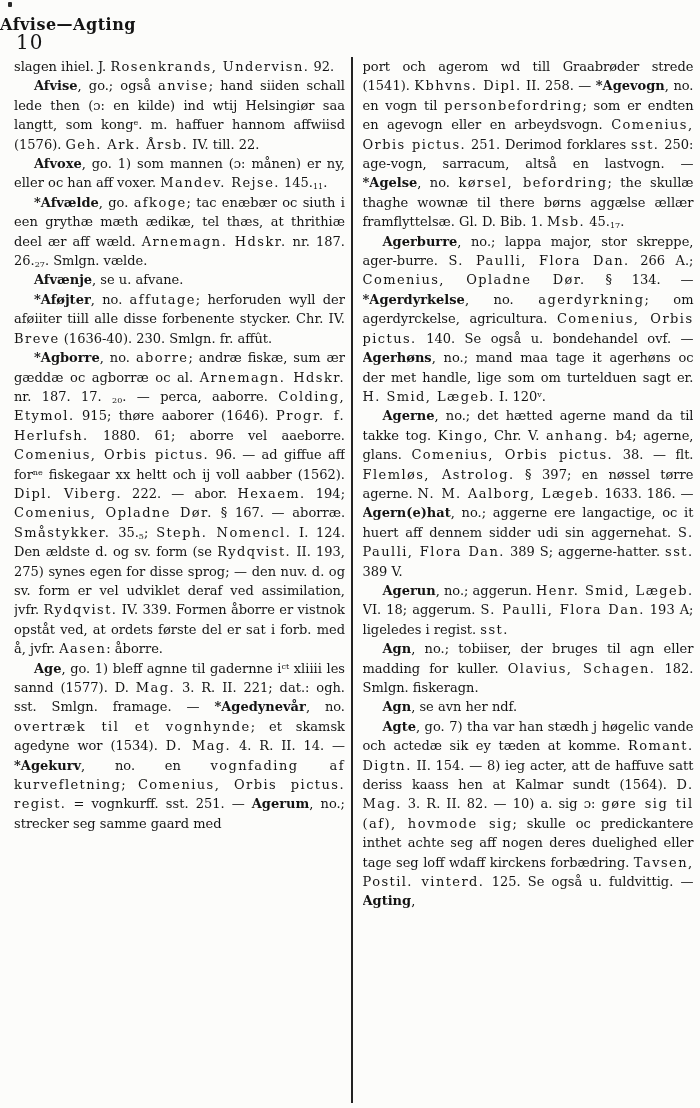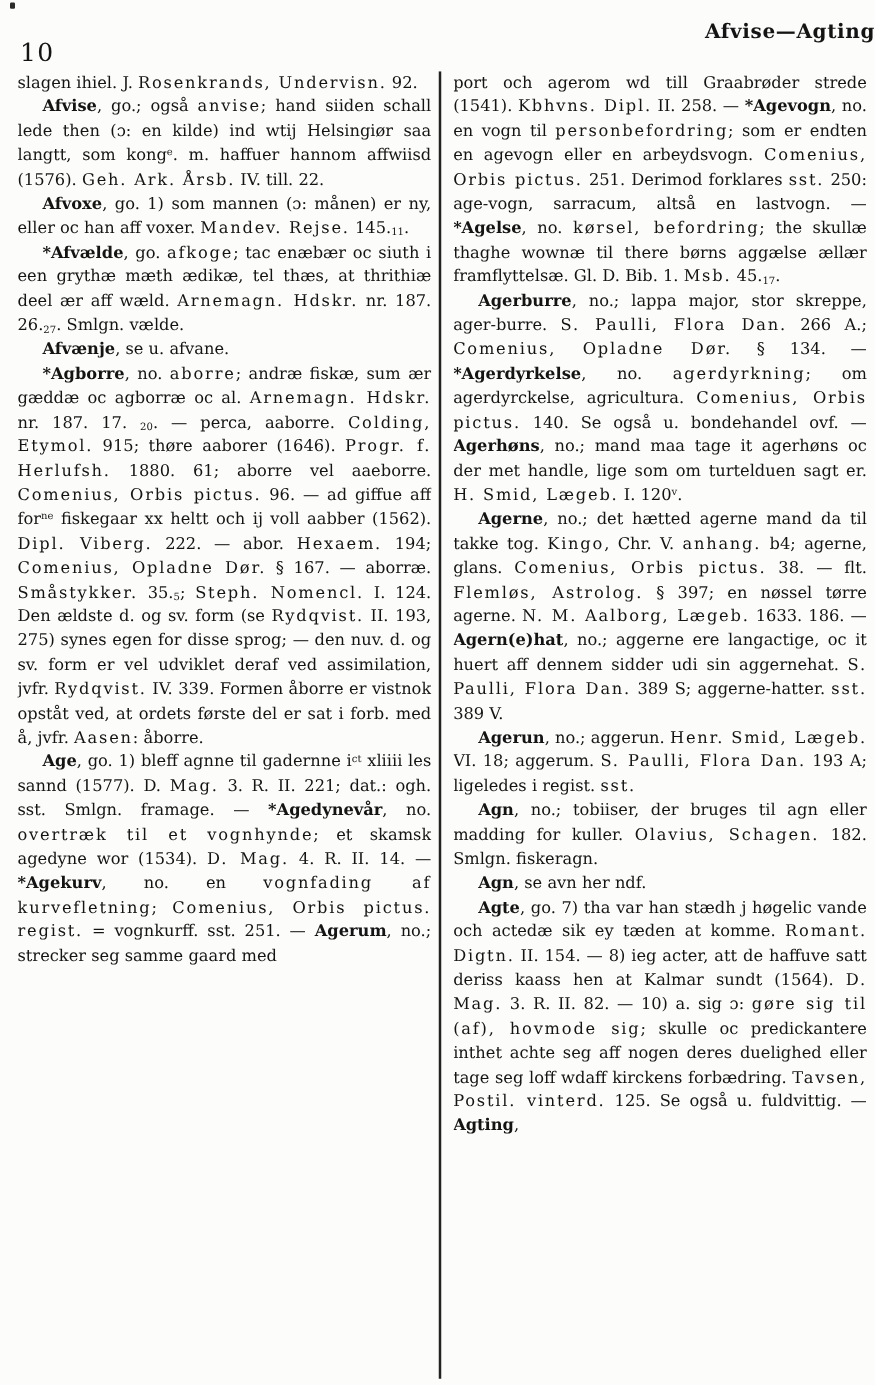--- a/index.html
+++ b/index.html
@@ -7,21 +7,21 @@
     width:700px; height:1108px;
     background:#fcfcfa;
     font-family:"DejaVu Serif","Liberation Serif",serif;
     color:#141414;
     overflow:hidden;
   }
   .page { position:relative; width:700px; height:1108px; overflow:hidden; }
   .speck { position:absolute; left:8px; top:2px; width:4px; height:5px; background:#2a2a2a; border-radius:1px; }
   .header { position:absolute; top:10px; left:0; right:0; height:30px; }
   .pageno { position:absolute; left:16px; top:20px; font-size:20px; letter-spacing:1px; }
-  .running { position:absolute; left:0; right:0; top:5px; text-align:right; font-size:16px; font-weight:bold; letter-spacing:0.5px; }
+  .running { position:absolute; left:0; right:0; top:5px; text-align:left; font-size:16px; font-weight:bold; letter-spacing:0.5px; }
   .body { position:absolute; top:57px; left:14px; display:flex; height:1051px; overflow:hidden; }
   .col {
     width:331px; height:1051px; overflow:hidden;
     font-size:13px; line-height:19.4px;
     text-align:justify;
   }
   .col-left { margin-right:6px; }
   .divider { width:1.5px; height:1046px; background:#222; }
   .col-right { margin-left:10px; }
   p.para { margin:0; }
@@ -41,20 +41,21 @@
     <span class="pageno">10</span>
     <span class="running">Afvise—Agting</span>
   </div>
   <div class="body">
     <div class="col col-left" id="col-left">
         <p class="para"><span>slagen ihiel. J. </span><span class="spaced">Rosenkrands, Undervisn.</span><span> 92.</span></p>
         <p class="para indent"><span class="bold">Afvise</span><span>, go.; også </span><span class="spaced">anvise</span><span>; hand siiden schall lede then (ɔ: en kilde) ind wtij Helsingiør saa langtt, som kong</span><sup>e</sup><span>. m. haffuer hannom affwiisd (1576). </span><span class="spaced">Geh. Ark. Årsb.</span><span> IV. till. 22.</span></p>
         <p class="para indent"><span class="bold">Afvoxe</span><span>, go. 1) som mannen (ɔ: månen) er ny, eller oc han aff voxer. </span><span class="spaced">Mandev. Rejse.</span><span> 145.</span><sub>11</sub><span>.</span></p>
         <p class="para indent"><span class="bold">*Afvælde</span><span>, go. </span><span class="spaced">afkoge</span><span>; tac enæbær oc siuth i een grythæ mæth ædikæ, tel thæs, at thrithiæ deel ær aff wæld. </span><span class="spaced">Arnemagn. Hdskr.</span><span> nr. 187. 26.</span><sub>27</sub><span>. Smlgn. vælde.</span></p>
         <p class="para indent"><span class="bold">Afvænje</span><span>, se u. afvane.</span></p>
+        <p class="para indent"><span class="bold">*Aføjter</span><span>, no. </span><span class="spaced">affutage</span><span>; herforuden wyll der aføiiter tiill alle disse forbenente stycker. Chr. IV. </span><span class="spaced">Breve</span><span> (1636-40). 230. Smlgn. fr. affût.</span></p>
         <p class="para indent"><span class="bold">*Agborre</span><span>, no. </span><span class="spaced">aborre</span><span>; andræ fiskæ, sum ær gæddæ oc agborræ oc al. </span><span class="spaced">Arnemagn. Hdskr.</span><span> nr. 187. 17. </span><sub>20</sub><span>. — perca, aaborre. </span><span class="spaced">Colding, Etymol.</span><span> 915; thøre aaborer (1646). </span><span class="spaced">Progr. f. Herlufsh.</span><span> 1880. 61; aborre vel aaeborre. </span><span class="spaced">Comenius, Orbis pictus.</span><span> 96. — ad giffue aff for</span><sup>ne</sup><span> fiskegaar xx heltt och ij voll aabber (1562). </span><span class="spaced">Dipl. Viberg.</span><span> 222. — abor. </span><span class="spaced">Hexaem.</span><span> 194; </span><span class="spaced">Comenius, Opladne Dør.</span><span> § 167. — aborræ. </span><span class="spaced">Småstykker.</span><span> 35.</span><sub>5</sub><span>; </span><span class="spaced">Steph. Nomencl.</span><span> I. 124. Den ældste d. og sv. form (se </span><span class="spaced">Rydqvist.</span><span> II. 193, 275) synes egen for disse sprog; — den nuv. d. og sv. form er vel udviklet deraf ved assimilation, jvfr. </span><span class="spaced">Rydqvist.</span><span> IV. 339. Formen åborre er vistnok opståt ved, at ordets første del er sat i forb. med å, jvfr. </span><span class="spaced">Aasen</span><span>: åborre.</span></p>
         <p class="para indent"><span class="bold">Age</span><span>, go. 1) bleff agnne til gadernne i</span><sup>ct</sup><span> xliiii les sannd (1577). D. </span><span class="spaced">Mag.</span><span> 3. R. II. 221; dat.: ogh. sst. Smlgn. framage. — </span><span class="bold">*Agedynevår</span><span>, no. </span><span class="spaced">overtræk til et vognhynde</span><span>; et skamsk agedyne wor (1534). </span><span class="spaced">D. Mag.</span><span> 4. R. II. 14. — </span><span class="bold">*Agekurv</span><span>, no. en </span><span class="spaced">vognfading af kurvefletning</span><span>; </span><span class="spaced">Comenius, Orbis pictus. regist.</span><span> = vognkurff. sst. 251. — </span><span class="bold">Agerum</span><span>, no.; strecker seg samme gaard med</span></p>
       </div>
     <div class="divider" id="divider" style="background: rgb(34, 34, 34);"></div>
     <div class="col col-right" id="col-right">
         <p class="para"><span>port och agerom wd till Graabrøder strede (1541). </span><span class="spaced">Kbhvns. Dipl.</span><span> II. 258. — </span><span class="bold">*Agevogn</span><span>, no. en vogn til </span><span class="spaced">personbefordring</span><span>; som er endten en agevogn eller en arbeydsvogn. </span><span class="spaced">Comenius, Orbis pictus.</span><span> 251. Derimod forklares </span><span class="spaced">sst.</span><span> 250: age-vogn, sarracum, altså en lastvogn. — </span><span class="bold">*Agelse</span><span>, no. </span><span class="spaced">kørsel, befordring</span><span>; the skullæ thaghe wownæ til there børns aggælse ællær framflyttelsæ. Gl. D. Bib. 1. </span><span class="spaced">Msb.</span><span> 45.</span><sub>17</sub><span>.</span></p>
         <p class="para indent"><span class="bold">Agerburre</span><span>, no.; lappa major, stor skreppe, ager-burre. </span><span class="spaced">S. Paulli, Flora Dan.</span><span> 266 A.; </span><span class="spaced">Comenius, Opladne Dør.</span><span> § 134. — </span><span class="bold">*Agerdyrkelse</span><span>, no. </span><span class="spaced">agerdyrkning</span><span>; om agerdyrckelse, agricultura. </span><span class="spaced">Comenius, Orbis pictus.</span><span> 140. Se også u. bondehandel ovf. — </span><span class="bold">Agerhøns</span><span>, no.; mand maa tage it agerhøns oc der met handle, lige som om turtelduen sagt er. </span><span class="spaced">H. Smid, Lægeb.</span><span> I. 120</span><sup>v</sup><span>.</span></p>
         <p class="para indent"><span class="bold">Agerne</span><span>, no.; det hætted agerne mand da til takke tog. </span><span class="spaced">Kingo</span><span>, Chr. V. </span><span class="spaced">anhang.</span><span> b4; agerne, glans. </span><span class="spaced">Comenius, Orbis pictus.</span><span> 38. — flt. </span><span class="spaced">Flemløs, Astrolog.</span><span> § 397; en nøssel tørre agerne. </span><span class="spaced">N. M. Aalborg, Lægeb.</span><span> 1633. 186. — </span><span class="bold">Agern(e)hat</span><span>, no.; aggerne ere langactige, oc it huert aff dennem sidder udi sin aggernehat. </span><span class="spaced">S. Paulli, Flora Dan.</span><span> 389 S; aggerne-hatter. </span><span class="spaced">sst.</span><span> 389 V.</span></p>
         <p class="para indent"><span class="bold">Agerun</span><span>, no.; aggerun. </span><span class="spaced">Henr. Smid, Lægeb.</span><span> VI. 18; aggerum. </span><span class="spaced">S. Paulli, Flora Dan.</span><span> 193 A; ligeledes i regist. </span><span class="spaced">sst.</span></p>
         <p class="para indent"><span class="bold">Agn</span><span>, no.; tobiiser, der bruges til agn eller madding for kuller. </span><span class="spaced">Olavius, Schagen.</span><span> 182. Smlgn. fiskeragn.</span></p>

